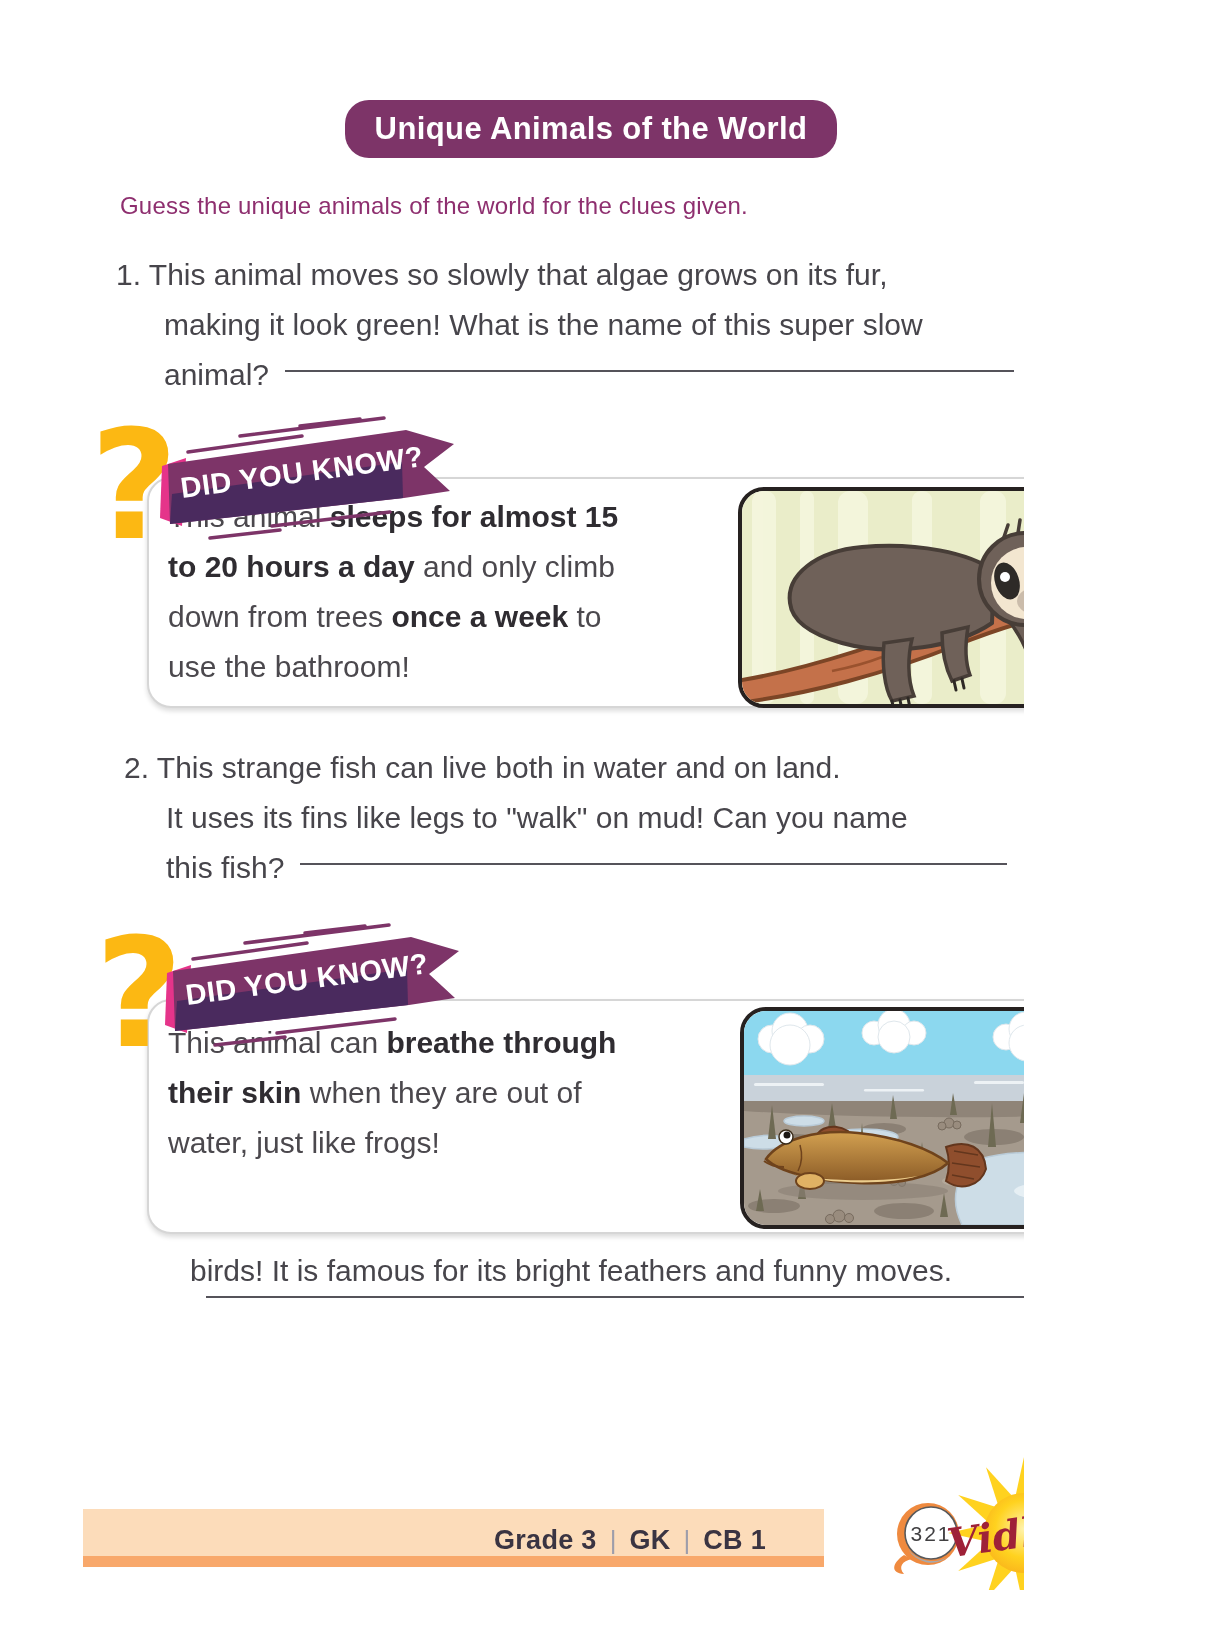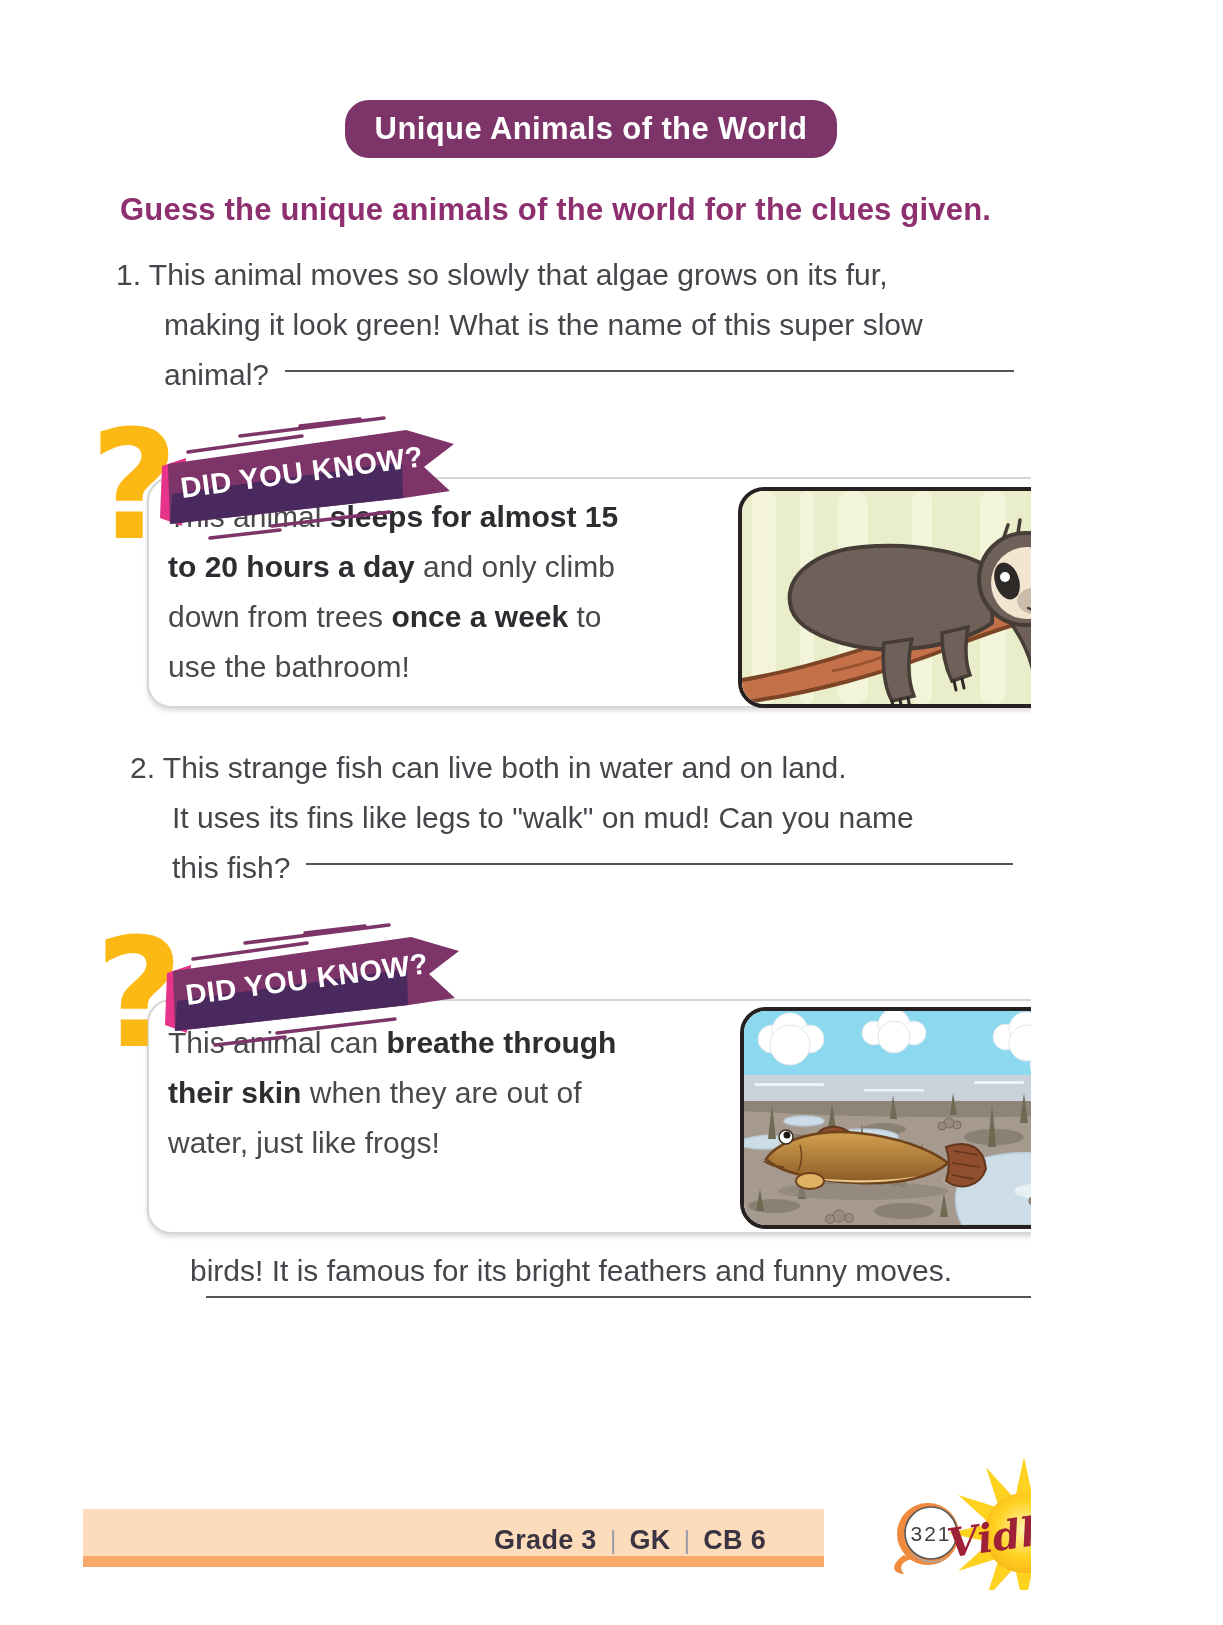--- a/index.html
+++ b/index.html
@@ -1,29 +1,28 @@
 <!DOCTYPE html>
 <html><head>
 <meta charset="utf-8">
 <style>
   html,body{margin:0;padding:0;background:#ffffff;}
   .page{
     position:relative;width:1024px;height:1625px;background:#ffffff;overflow:hidden;
     font-family:"Liberation Sans",sans-serif;
-    padding-left:7px;
   }
   
   .title-banner{
     position:absolute;left:345px;top:100px;width:492px;height:58px;
     background:#7d3468;border-radius:24px;display:flex;align-items:center;justify-content:center;
   }
   .title-banner span{color:#ffffff;font-size:31px;font-weight:bold;letter-spacing:.4px;}
   .instruction{
     position:absolute;left:120px;top:192px;width:960px;
-    color:#8e2f6f;font-size:31px;font-weight:bold;letter-spacing:.2px;
+    color:#8e2f6f;font-size:24px;font-weight:normal;letter-spacing:.2px;
   }
   
   .q{position:absolute;font-size:30px;line-height:50px;color:#47454b;}
   .q .line{white-space:nowrap;}
   .q .ind{padding-left:48px;}
   .q2 .ind{padding-left:42px;}
   .q3 .ind{padding-left:47px;}
   .blankline{display:flex;align-items:center;}
   .blank{flex:1;border-bottom:2px solid #55535a;margin:0 0 9px 16px;height:0;}
   
@@ -135,21 +134,21 @@
       <ellipse cx="265" cy="90" rx="12" ry="19" fill="#2e2a27" transform="rotate(-18 265 90)"></ellipse>
       <ellipse cx="312" cy="84" rx="11" ry="17" fill="#2e2a27" transform="rotate(14 312 84)"></ellipse>
       <circle cx="263" cy="86" r="5" fill="#ffffff"></circle>
       <circle cx="311" cy="81" r="4.5" fill="#ffffff"></circle>
       <ellipse cx="296" cy="110" rx="21" ry="14" fill="#cbbcab"></ellipse>
       <ellipse cx="301" cy="101" rx="8" ry="5.5" fill="#221d1b" transform="rotate(8 301 101)"></ellipse>
       <path d="M 286,117 Q 297,123 308,115" stroke="#47403a" stroke-width="2.5" fill="none" stroke-linecap="round"></path>
     </svg>
   </div>
 
-  <div class="q q2" style="left:130px;top:743px;width:883px;">
+  <div class="q q2" style="left:124px;top:743px;width:883px;">
     <div class="line">2. This strange fish can live both in water and on land.</div>
     <div class="line ind">It uses its fins like legs to "walk" on mud! Can you name</div>
     <div class="line ind blankline">
       <span>this fish?</span>
       <span class="blank"></span>
     </div>
   </div>
 
   <span class="qmark" style="left:95px;top:918px;">?</span>
   <svg class="ribbon" style="left:157px;top:921px;" viewBox="0 0 305 128">
@@ -288,21 +287,21 @@
 
   <svg class="corner" width="93" height="152" viewBox="0 0 93 152">
     <polygon points="3,0 93,46 93,150 6,119" fill="#1a8b99"></polygon>
   </svg>
 
   <div class="footer-bar">
     <span class="crumb">Grade 3</span>
     <span class="sep">|</span>
     <span class="crumb">GK</span>
     <span class="sep">|</span>
-    <span class="crumb">CB 6</span>
+    <span class="crumb">CB 1</span>
   </div>
   <div class="footer-strip"></div>
 
   <svg class="badge" width="88" height="82" viewBox="0 0 88 82">
     <circle cx="44" cy="37" r="31" fill="#ef8a3f"></circle>
     <path d="M 20,58 C 8,66 6,76 20,77 C 14,70 18,64 28,62 Z" fill="#ef8a3f"></path>
     <path d="M 24,52 A 27,27 0 0 0 64,60 A 31,31 0 0 1 24,52 Z" fill="#a7a9ac"></path>
     <circle cx="47" cy="36" r="26" fill="#ffffff" stroke="#58595b" stroke-width="1.6"></circle>
     <text x="47" y="44" text-anchor="middle" font-family="Liberation Sans, sans-serif" font-size="21" fill="#414042" letter-spacing="2">321</text>
   </svg>

